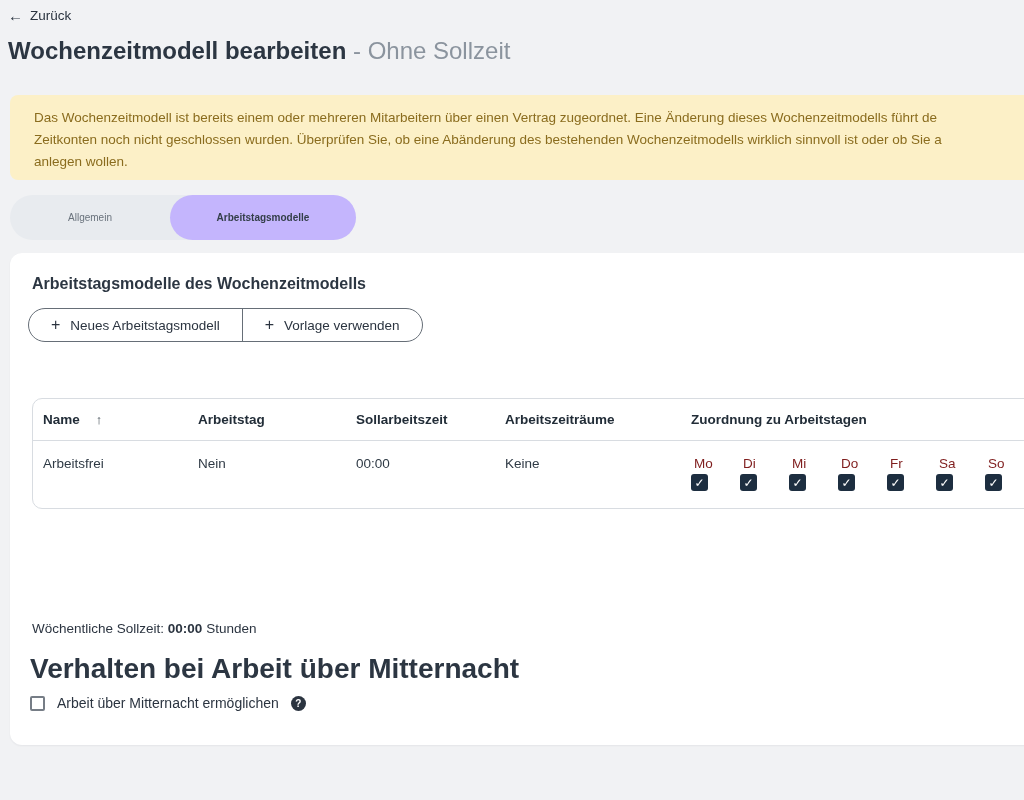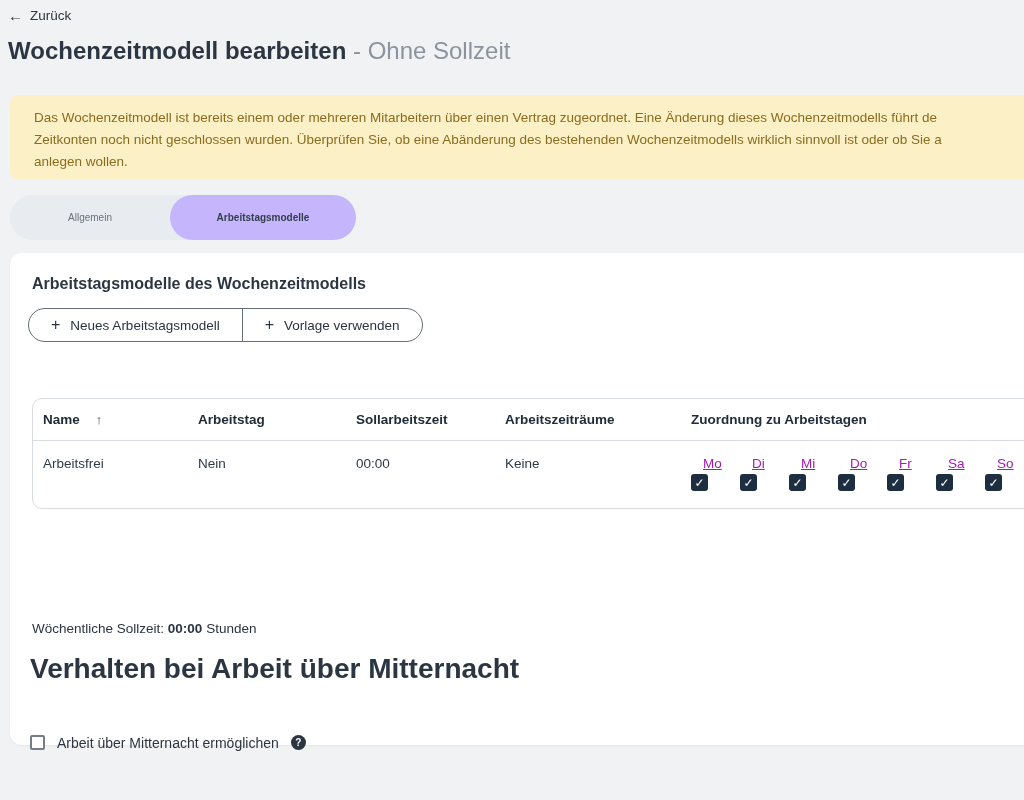--- a/index.html
+++ b/index.html
@@ -102,42 +102,42 @@
   .col-name { width: 165px; padding-left: 10px; display: flex; align-items: center; gap: 16px; }
   .trow .col-name { display: block; }
   .col-tag  { width: 158px; }
   .col-soll { width: 149px; }
   .col-zeit { width: 186px; }
   .col-days { flex: 1; }
   .sort { font-weight: normal; font-size: 13px; color: #3a454f; cursor: pointer; }
 
   .days { display: flex; }
   .day { width: 49px; display: flex; flex-direction: column; align-items: flex-start; }
-  .day-label { font-size: 13.5px; color: #a21caf; margin-left: 12px; margin-bottom: 3px; text-decoration: underline; }
+  .day-label { font-size: 13.5px; color: #7f1d1d; margin-left: 3px; margin-bottom: 3px; }
   .cb {
     width: 17px; height: 17px; border-radius: 3px;
     background: #1d2e40; cursor: pointer;
     display: flex; align-items: center; justify-content: center;
   }
   .cb .check { color: #ffffff; font-size: 12px; line-height: 1; }
 
   
   .weekly {
     position: absolute; left: 22px; top: 368px;
     font-size: 13.5px; color: #2b3440;
   }
   h2.section-heading {
     position: absolute; left: 20px; top: 402px;
     font-size: 28px; line-height: 28px; font-weight: bold; color: #2c3642;
     white-space: nowrap;
   }
   .midnight-row {
     position: absolute; left: 20px; top: 442px;
-    display: flex; align-items: flex-start; gap: 12px;
-    font-size: 14px; color: #2b3440; margin-top: 40px;
+    display: flex; align-items: flex-end; gap: 12px;
+    font-size: 14px; color: #2b3440;
   }
   .cbx {
     width: 15px; height: 15px; border: 2px solid #767d86; border-radius: 2px;
     background: #fff; cursor: pointer; flex: 0 0 auto;
   }
   .help {
     width: 15px; height: 15px; border-radius: 50%;
     background: #2b3440; color: #fff; font-size: 10px; font-weight: bold;
     display: inline-flex; align-items: center; justify-content: center;
     cursor: pointer;

